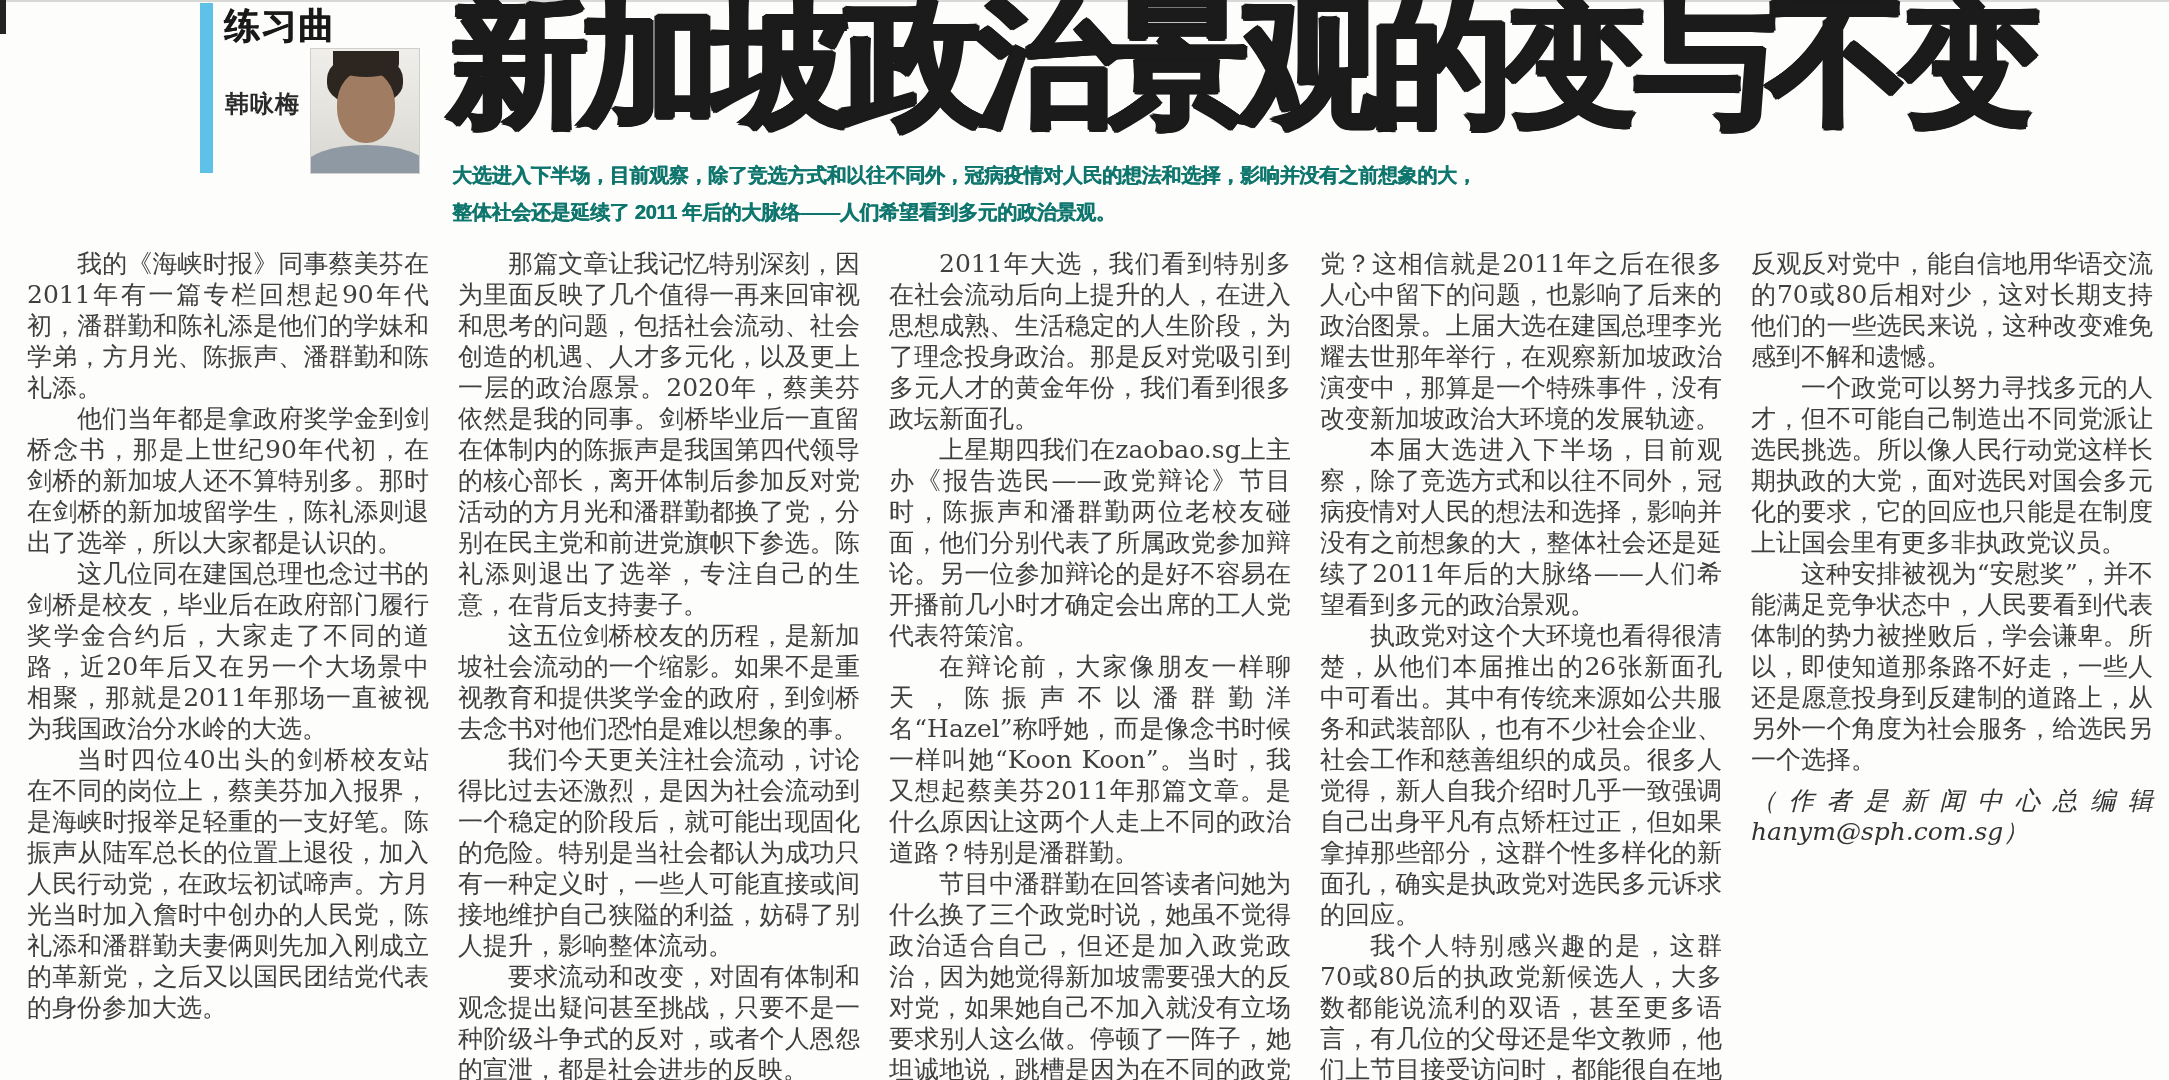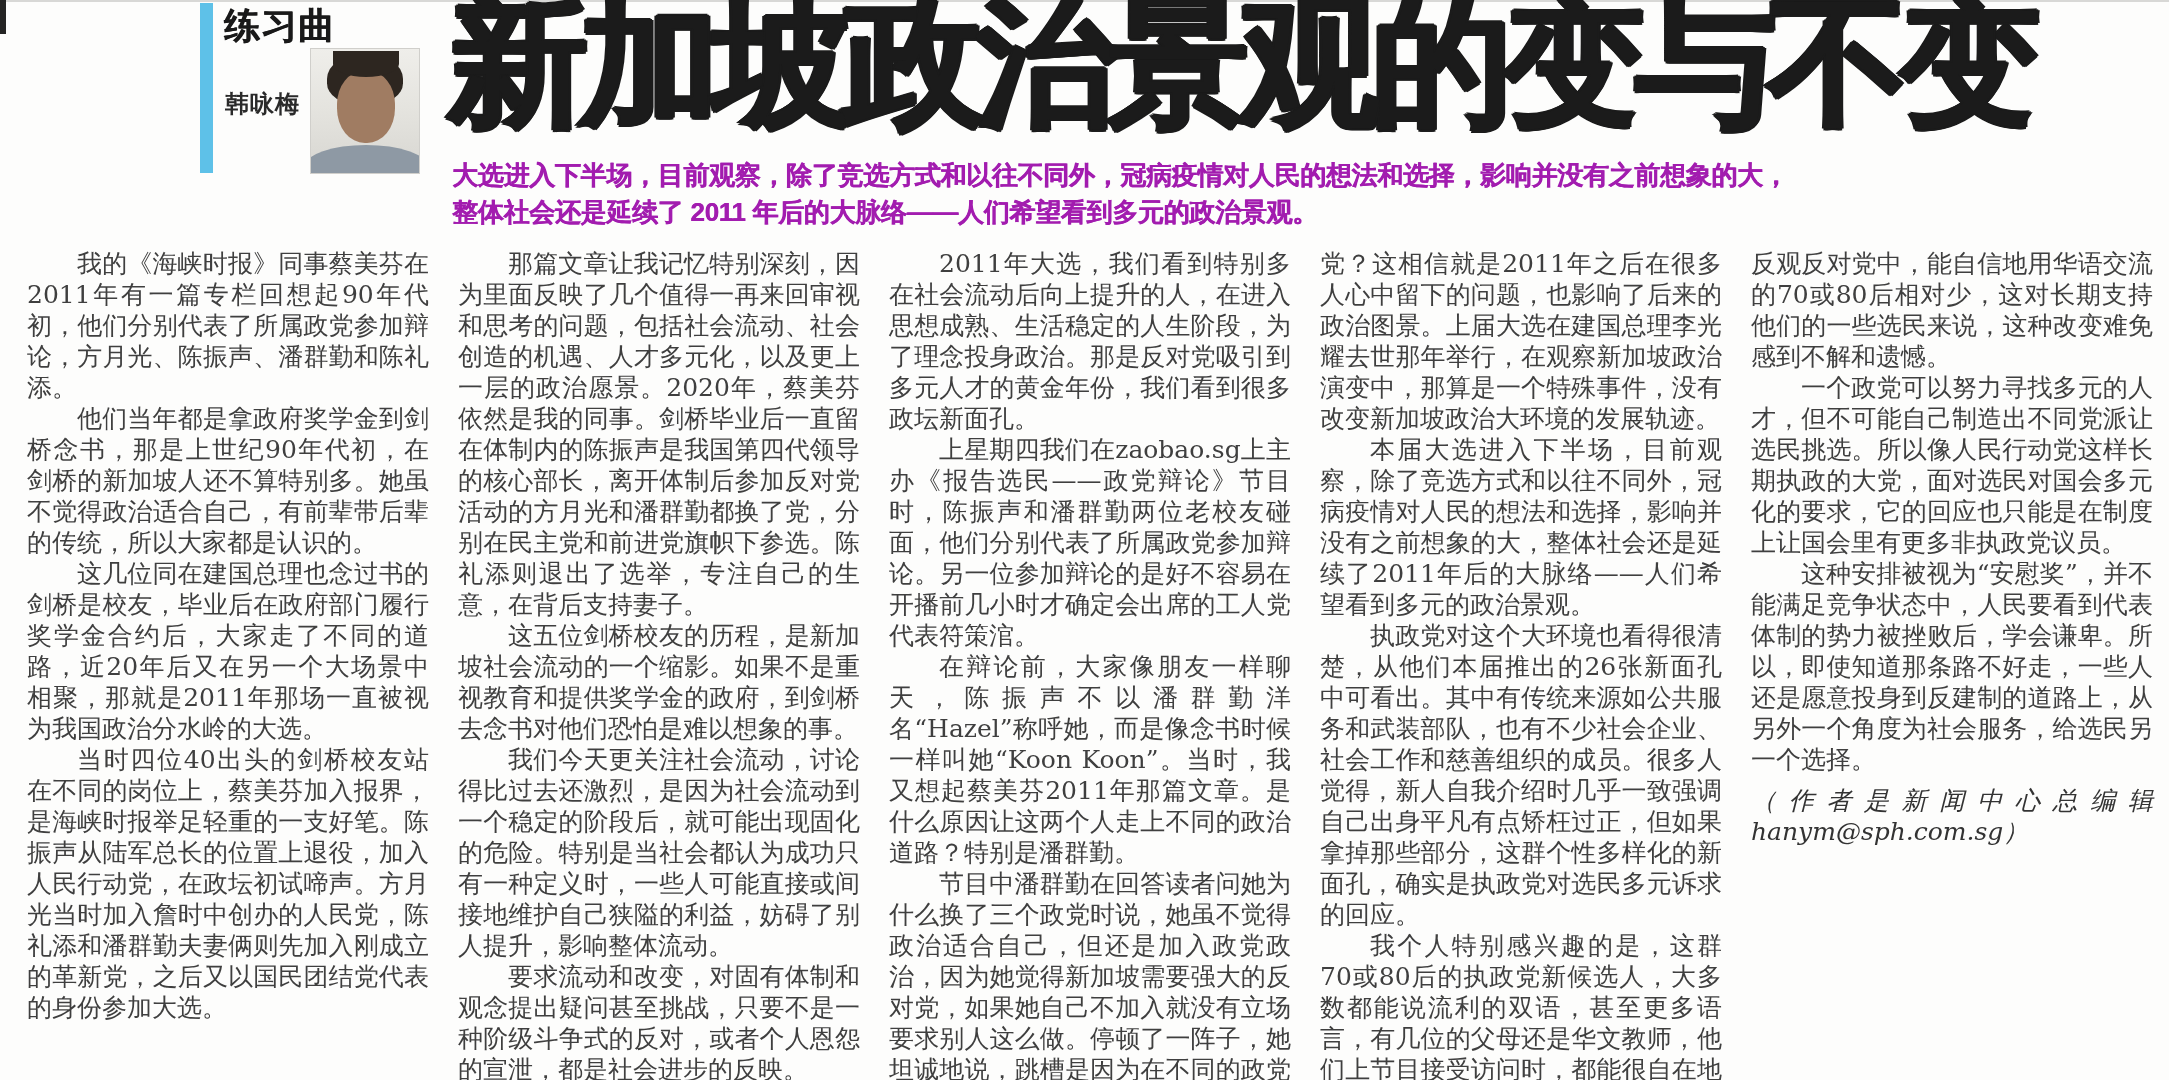--- a/index.html
+++ b/index.html
@@ -42,22 +42,22 @@
     font-family:"Liberation Sans","DejaVu Sans",sans-serif;
     font-weight:900;font-size:140px;line-height:150px;letter-spacing:-8px;
     color:#1b1b1b;white-space:nowrap;
     text-shadow:2px 0 0,-2px 0 0,0 2px 0,0 -2px 0,1.5px 1.5px 0,-1.5px 1.5px 0,1.5px -1.5px 0,-1.5px -1.5px 0,3px 0 0,-3px 0 0;
   }
 
   
   .lede{
     position:absolute;left:452px;top:157px;width:1700px;
     font-family:"Liberation Sans","DejaVu Sans",sans-serif;
-    font-weight:bold;font-size:26px;line-height:37px;letter-spacing:-0.3px;
-    color:#a21caf;
+    font-weight:bold;font-size:20px;line-height:37px;letter-spacing:-0.3px;
+    color:#0f766e;
     text-shadow:0.6px 0 0 currentColor;
   }
   .lede div{white-space:nowrap;}
 
   
   .body{
     position:absolute;left:27px;top:248px;width:2135px;
     display:flex;gap:29px;
   }
   .col{width:402px;flex:0 0 402px;}
@@ -94,22 +94,22 @@
 
   <div class="headline">新加坡政治景观的变与不变</div>
 
   <div class="lede">
     <div>大选进入下半场，目前观察，除了竞选方式和以往不同外，冠病疫情对人民的想法和选择，影响并没有之前想象的大，</div>
     <div>整体社会还是延续了 2011 年后的大脉络——人们希望看到多元的政治景观。</div>
   </div>
 
   <div class="body">
       <div class="col">
-        <p class="indent">我的《海峡时报》同事蔡美芬在2011年有一篇专栏回想起90年代初，他们分别代表了所属政党参加辩论，方月光、陈振声、潘群勤和陈礼添。</p>
-        <p class="indent">他们当年都是拿政府奖学金到剑桥念书，那是上世纪90年代初，在剑桥的新加坡人还不算特别多。她虽不觉得政治适合自己，有前辈带后辈的传统，所以大家都是认识的。</p>
+        <p class="indent">我的《海峡时报》同事蔡美芬在2011年有一篇专栏回想起90年代初，潘群勤和陈礼添是他们的学妹和学弟，方月光、陈振声、潘群勤和陈礼添。</p>
+        <p class="indent">他们当年都是拿政府奖学金到剑桥念书，那是上世纪90年代初，在剑桥的新加坡人还不算特别多。那时在剑桥的新加坡留学生，陈礼添则退出了选举，所以大家都是认识的。</p>
         <p class="indent">这几位同在建国总理也念过书的剑桥是校友，毕业后在政府部门履行奖学金合约后，大家走了不同的道路，近20年后又在另一个大场景中相聚，那就是2011年那场一直被视为我国政治分水岭的大选。</p>
         <p class="indent">当时四位40出头的剑桥校友站在不同的岗位上，蔡美芬加入报界，是海峡时报举足轻重的一支好笔。陈振声从陆军总长的位置上退役，加入人民行动党，在政坛初试啼声。方月光当时加入詹时中创办的人民党，陈礼添和潘群勤夫妻俩则先加入刚成立的革新党，之后又以国民团结党代表的身份参加大选。</p>
       </div>
       <div class="col">
         <p class="indent">那篇文章让我记忆特别深刻，因为里面反映了几个值得一再来回审视和思考的问题，包括社会流动、社会创造的机遇、人才多元化，以及更上一层的政治愿景。2020年，蔡美芬依然是我的同事。剑桥毕业后一直留在体制内的陈振声是我国第四代领导的核心部长，离开体制后参加反对党活动的方月光和潘群勤都换了党，分别在民主党和前进党旗帜下参选。陈礼添则退出了选举，专注自己的生意，在背后支持妻子。</p>
         <p class="indent">这五位剑桥校友的历程，是新加坡社会流动的一个缩影。如果不是重视教育和提供奖学金的政府，到剑桥去念书对他们恐怕是难以想象的事。</p>
         <p class="indent">我们今天更关注社会流动，讨论得比过去还激烈，是因为社会流动到一个稳定的阶段后，就可能出现固化的危险。特别是当社会都认为成功只有一种定义时，一些人可能直接或间接地维护自己狭隘的利益，妨碍了别人提升，影响整体流动。</p>
         <p class="indent">要求流动和改变，对固有体制和观念提出疑问甚至挑战，只要不是一种阶级斗争式的反对，或者个人恩怨的宣泄，都是社会进步的反映。</p>
       </div>
       <div class="col">

